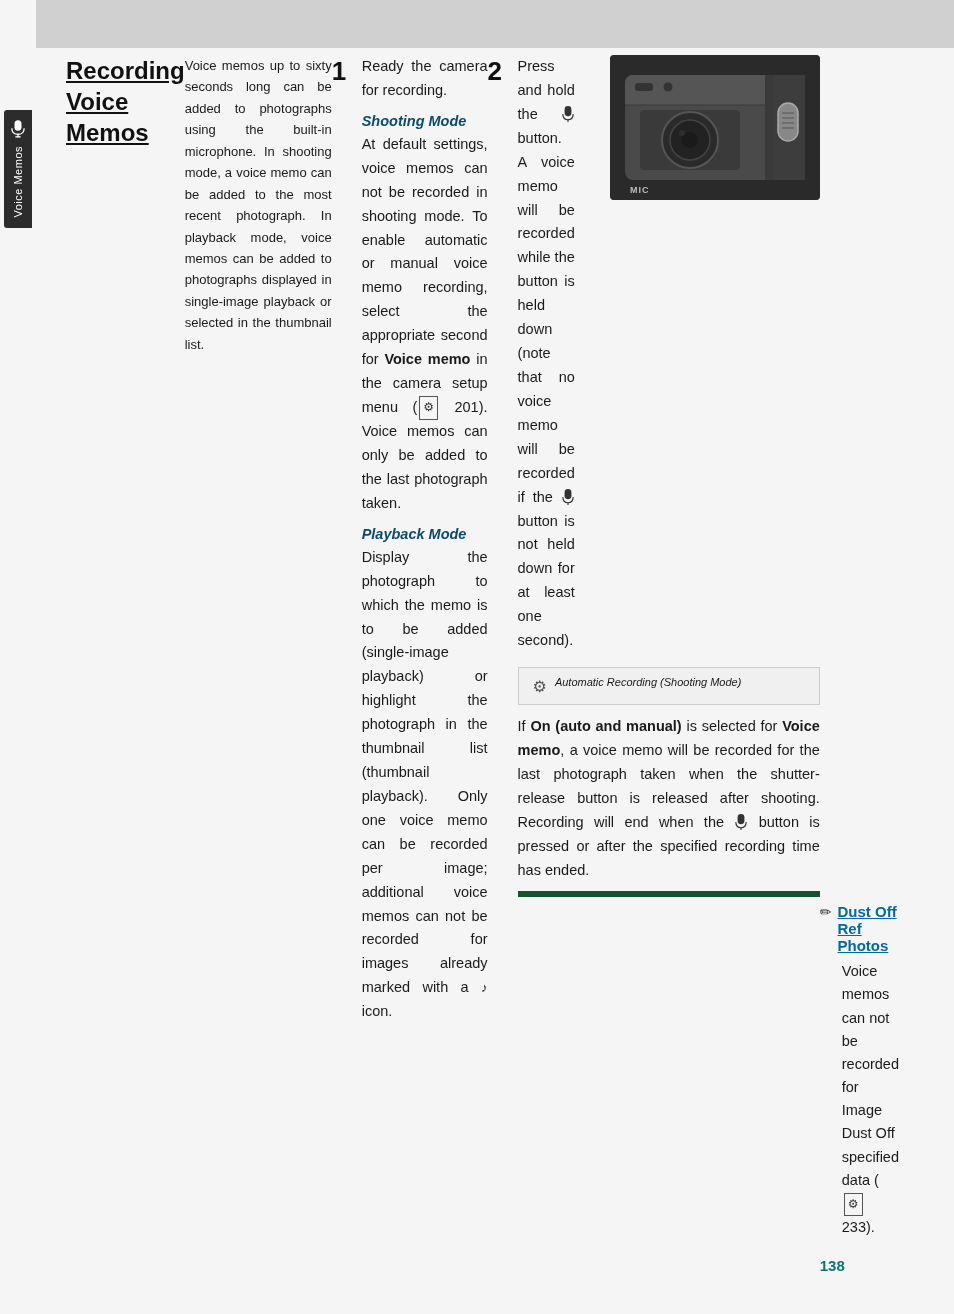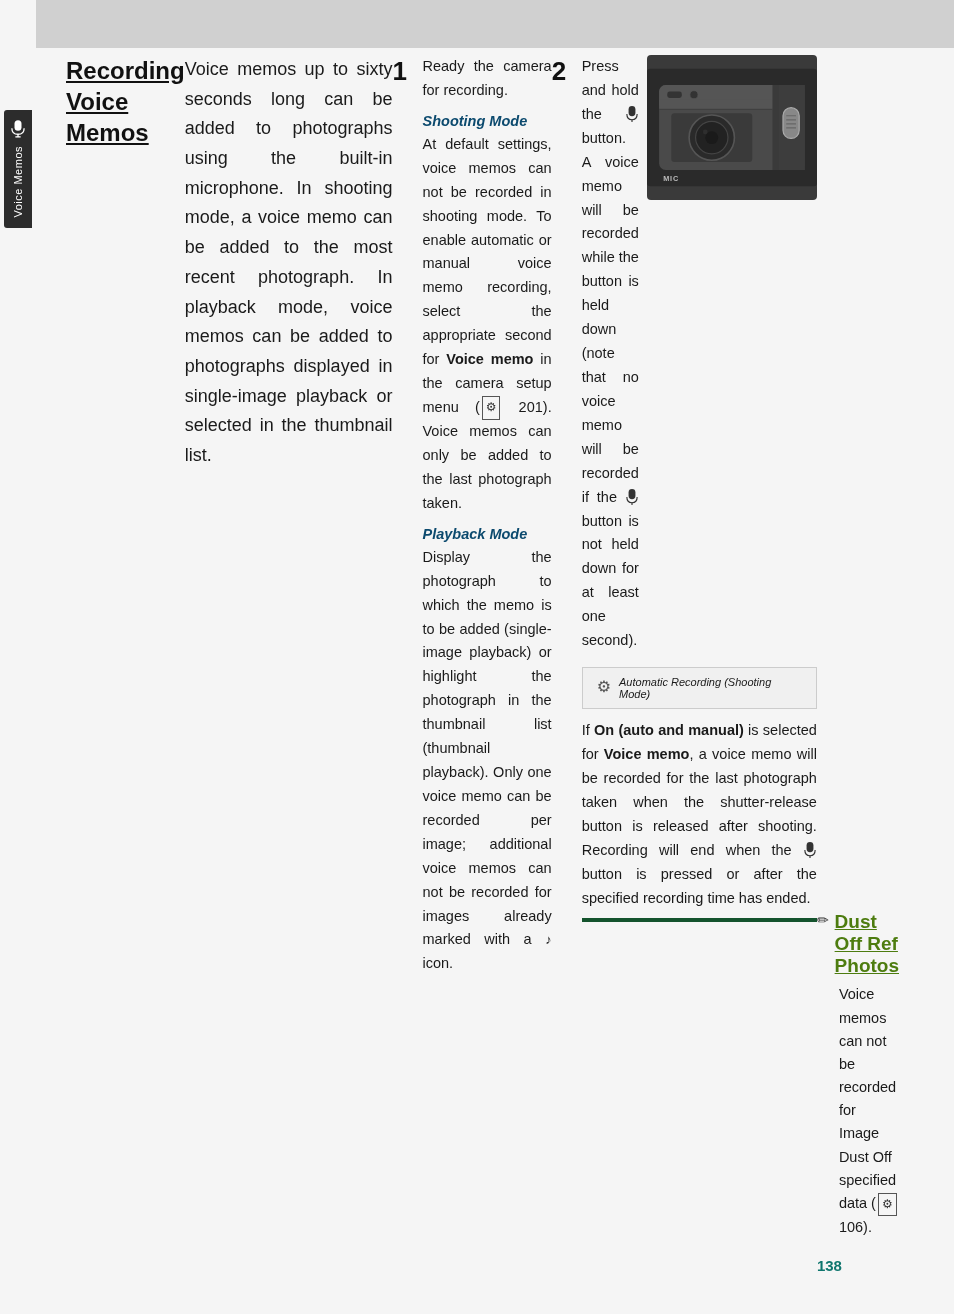--- a/index.html
+++ b/index.html
@@ -92,21 +92,21 @@
     .page-title {
       font-size: 24px;
       font-weight: bold;
       color: #111;
       margin-bottom: 12px;
       text-decoration: underline;
       line-height: 1.3;
     }
 
     .intro-text {
-      font-size: 18px;
+      font-size: 13px;
       line-height: 1.65;
       text-align: justify;
       margin-bottom: 4px;
       color: #1a1a1a;
     }
 
     
     .step {
       display: flex;
       flex-direction: row;
@@ -148,29 +148,29 @@
       color: #1a1a1a;
       text-align: justify;
       margin-bottom: 4px;
     }
 
     
     .step2-inner {
       display: flex;
       flex-direction: row;
       align-items: flex-start;
-      gap: 8px;
+      gap: 35px;
     }
 
     .step2-text {
       flex: 1;
     }
 
     .step2-image {
-      width: 170px;
+      width: 210px;
       height: 145px;
       flex-shrink: 0;
       background: #3a3a3a;
       border-radius: 4px;
       position: relative;
       display: flex;
       align-items: center;
       justify-content: center;
       overflow: hidden;
     }
@@ -199,21 +199,21 @@
       font-style: italic;
       color: #1a1a1a;
     }
 
     .auto-note-text {
       font-size: 14.5px;
       line-height: 1.65;
       color: #1a1a1a;
       text-align: justify;
       padding: 0 0 8px 0;
-      border-bottom: 4px solid #14532d;
+      border-bottom: 6px solid #14532d;
     }
 
     
     .bottom-section {
       margin-top: auto;
       padding-top: 40px;
     }
 
     .dust-off-link {
       display: flex;
@@ -223,24 +223,24 @@
       margin-bottom: 6px;
     }
 
     .dust-off-icon {
       font-size: 14px;
       color: #333;
       margin-top: 1px;
     }
 
     .dust-off-title {
-      font-size: 19px;
+      font-size: 15px;
       font-weight: bold;
       text-decoration: underline;
-      color: #4d7c0f;
+      color: #0369a1;
     }
 
     .dust-off-desc {
       font-size: 14.5px;
       color: #1a1a1a;
       line-height: 1.6;
       padding-left: 22px;
       margin-bottom: 18px;
     }
 
@@ -409,19 +409,19 @@
     </div>
 
     <div style="flex:1; min-height: 80px;"></div>
 
     <div class="bottom-section">
       <div class="dust-off-link">
         <span class="dust-off-icon">✏</span>
         <span class="dust-off-title">Dust Off Ref Photos</span>
       </div>
       <p class="dust-off-desc">
-        <span>Voice memos can not be recorded for Image Dust Off specified data (</span><span class="inline-settings">⚙</span><span> </span><span>106</span><span>).</span>
+        <span>Voice memos can not be recorded for Image Dust Off specified data (</span><span class="inline-settings">⚙</span><span> </span><span>233</span><span>).</span>
       </p>
       <div class="page-number">138</div>
     </div>
 
   </div>
 </div>
 
 </body></html>

